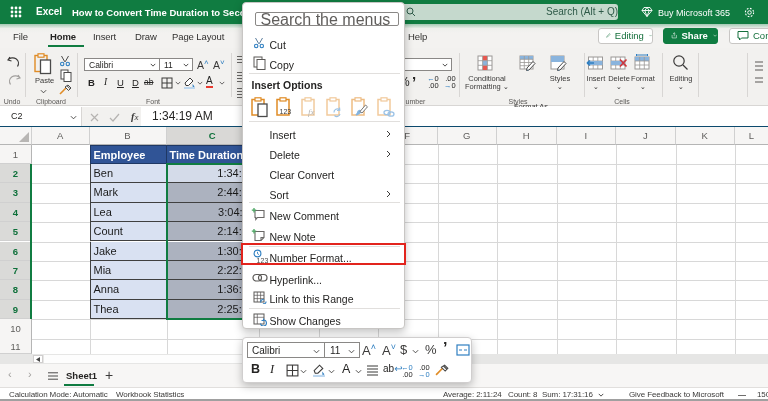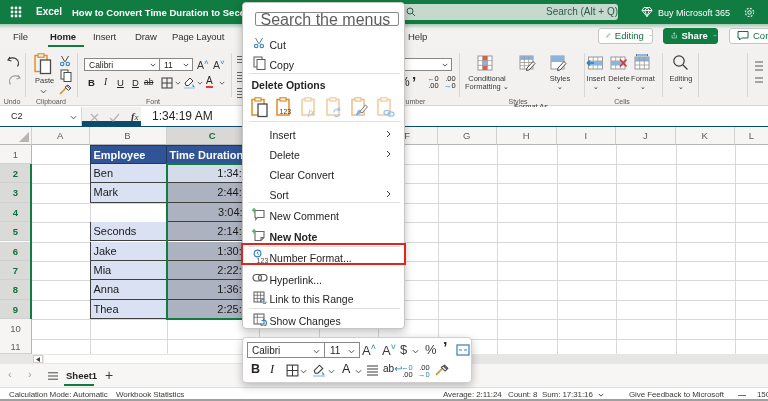--- a/index.html
+++ b/index.html
@@ -20,21 +20,21 @@
 #menubar .home { font-weight:bold; color:#252423; }
 #homeline { position:absolute; left:48px; top:20.5px; width:36px; height:2.5px; background:#107c41; }
 .btn { position:absolute; top:3.5px; height:16.5px; border:1px solid #c8c6c4; border-radius:3px; background:#fff; color:#15703c; font-size:9.5px; display:flex; align-items:center; }
 
 #ribbon { position:absolute; left:0; top:47.5px; width:768px; height:58.5px; background:#f2f1ef; border-bottom:1px solid #d8d6d4; }
 .gdiv { position:absolute; top:5px; height:44px; width:1px; background:#d8d6d4; }
 .glabel { position:absolute; top:50px; font-size:7px; color:#5a5856; width:80px; text-align:center; }
 .ribtxt { font-size:7.5px; color:#3b3a39; line-height:8.5px; }
 .combo { position:absolute; background:#fff; border:1px solid #8a8886; border-radius:0; font-size:8.5px; color:#252423; }
 
-#fbar { position:absolute; left:0; top:106.5px; width:768px; height:20px; background:#f2f1ef; border-bottom:6px solid #0c4a6e; }
+#fbar { position:absolute; left:0; top:106.5px; width:768px; height:20px; background:#f2f1ef; border-bottom:1px solid #0c4a6e; }
 #namebox { position:absolute; left:0; top:0; width:82px; height:19.5px; background:#fff; border-right:1px solid #d8d6d4; font-size:9px; color:#252423; line-height:19px; padding-left:11px; }
 #fxval { position:absolute; left:141px; top:0; width:627px; height:19.5px; background:#fff; font-size:12px; color:#252423; line-height:19px; padding-left:11px; }
 
 #grid { position:absolute; left:0; top:127px; width:768px; height:226.5px; background:#fff; overflow:hidden; }
 .colhdr { position:absolute; top:0; height:17.5px; background:#f6f5f4; border-right:1px solid #d0d0d0; border-bottom:1px solid #b5b5b5; color:#5f5e5c; font-size:9.5px; text-align:center; line-height:17px; }
 .rowhdr { position:absolute; left:0; width:32px; background:#f6f5f4; border-right:1px solid #b5b5b5; border-bottom:1px solid #d0d0d0; color:#5f5e5c; font-size:9.5px; text-align:center; }
 .vline { position:absolute; width:1px; background:#d8d8d8; top:17.5px; }
 .hline { position:absolute; height:1px; background:#d8d8d8; left:32px; width:736px; }
 .cell { position:absolute; font-size:11px; overflow:hidden; white-space:nowrap; }
 .nm { left:89.5px; width:77px; height:19.4px; background:#d9e1f2; border:1px solid #404040; border-top:none; color:#1a1a1a; line-height:18px; padding-left:3px; }
@@ -335,21 +335,22 @@
   <div class="hline" style="top:133.9px;"></div>
   <div class="hline" style="top:153.3px;"></div>
   <div class="hline" style="top:172.7px;"></div>
   <div class="hline" style="top:192.1px;"></div>
   <div class="hline" style="top:211.5px;"></div>
 
   <div class="cell" style="left:89.5px;top:17.5px;width:77px;height:19.4px;background:#305496;border:1px solid #1f3864;color:#fff;font-weight:bold;line-height:18px;padding-left:3px;">Employee</div>
   <div class="cell nm" style="top:36.9px;">Ben</div>
   <div class="cell" style="left:166.5px;top:17.5px;width:92.5px;height:19.4px;background:#305496;border:1px solid #1f3864;border-left:none;color:#fff;font-weight:bold;line-height:18px;padding-left:3px;">Time Duration</div>
   <div class="cell nm" style="top:56.3px;">Mark</div>
-  <div class="cell nm" style="top:95.1px;">Seconds</div>
+  <div class="cell nm" style="top:75.7px;">Lea</div>
+  <div class="cell nm" style="top:95.1px;">Count</div>
   <div class="cell nm" style="top:114.5px;">Jake</div>
   <div class="cell nm" style="top:133.9px;">Mia</div>
   <div class="cell nm" style="top:153.3px;">Anna</div>
   <div class="cell nm" style="top:172.7px;">Thea</div>
   <div class="cell tm" style="top:36.9px;background:#d4dbe9;">1:34:19</div>
   <div class="cell tm" style="top:56.3px;">2:44:03</div>
   <div class="cell tm" style="top:75.7px;">3:04:11</div>
   <div class="cell tm" style="top:95.1px;">2:14:25</div>
   <div class="cell tm" style="top:114.5px;">1:30:08</div>
   <div class="cell tm" style="top:133.9px;">2:22:57</div>
@@ -402,21 +403,21 @@
       <circle cx="8.8" cy="9" r="1.7" fill="none" stroke="#2f7fc1" stroke-width="1.1"></circle>
     </svg>
   <span class="abs" style="left:27px;top:36px;">Cut</span>
 
   <svg class="abs" style="left:10px;top:53px" width="13" height="14" viewBox="0 0 13 14">
       <rect x="1" y="1" width="8" height="10" fill="#fff" stroke="#5a5856" stroke-width="1"></rect>
       <rect x="4" y="3.5" width="8" height="10" fill="#fff" stroke="#5a5856" stroke-width="1"></rect>
     </svg>
   <span class="abs" style="left:27px;top:56px;">Copy</span>
   <div class="abs" style="left:6px;top:69.5px;width:151px;height:1px;background:#e1dfdd;"></div>
-  <span class="abs" style="left:9px;top:75.5px;font-weight:bold;">Delete Options</span>
+  <span class="abs" style="left:9px;top:75.5px;font-weight:bold;">Insert Options</span>
 
   <svg class="abs" style="left:8px;top:94px" width="18" height="21" viewBox="0 0 18 21">
     <rect x="1" y="2.5" width="12" height="15.5" fill="none" stroke="#e08c26" stroke-width="1.5"></rect>
     <rect x="4" y="0.8" width="6" height="3.2" fill="#fff" stroke="#e08c26" stroke-width="1.2"></rect>
     <rect x="7" y="7" width="9" height="12.5" fill="#fff" stroke="#4a4a4a" stroke-width="1.3"></rect>
   </svg>
   <svg class="abs" style="left:33.5px;top:94px" width="18" height="21" viewBox="0 0 18 21">
     <rect x="1" y="2.5" width="12" height="15.5" fill="none" stroke="#e08c26" stroke-width="1.5"></rect>
     <rect x="4" y="0.8" width="6" height="3.2" fill="#fff" stroke="#e08c26" stroke-width="1.2"></rect>
     <text x="3.5" y="17" font-size="7" fill="#3b3a39" font-family="Liberation Sans">123</text>
@@ -461,21 +462,21 @@
   <svg class="abs" style="left:8px;top:204px" width="14" height="14" viewBox="0 0 14 14">
       <path d="M4 3.5 L13 3.5 L13 10.5 L6.5 10.5 L4.8 12.5 L4.8 10.5 L4 10.5 Z" fill="#fff" stroke="#6a6866" stroke-width="1.1"></path>
       <path d="M3 1 L3 5.5 M0.8 3.2 L5.2 3.2" stroke="#4ca663" stroke-width="1.3"></path>
     </svg>
   <span class="abs" style="left:27px;top:207px;">New Comment</span>
   <svg class="abs" style="left:8px;top:225px" width="14" height="14" viewBox="0 0 14 14">
       <path d="M4 3.5 L13 3.5 L13 9.5 L10 12.5 L4 12.5 Z" fill="#fff" stroke="#6a6866" stroke-width="1.1"></path>
       <path d="M13 9.5 L10 9.5 L10 12.5" fill="none" stroke="#6a6866" stroke-width="1.1"></path>
       <path d="M3 1 L3 5.5 M0.8 3.2 L5.2 3.2" stroke="#4ca663" stroke-width="1.3"></path>
     </svg>
-  <span class="abs" style="left:27px;top:227.5px;font-weight:bold;">New Note</span>
+  <span class="abs" style="left:27px;top:227.5px;">New Note</span>
   <div class="abs" style="left:6px;top:242.5px;width:151px;height:1px;background:#e1dfdd;"></div>
   <svg class="abs" style="left:10px;top:246px" width="15" height="15" viewBox="0 0 15 15">
       <circle cx="4.5" cy="4.5" r="3.4" fill="#fff" stroke="#2f7fc1" stroke-width="1.1"></circle>
       <path d="M4.5 2.8 L4.5 4.7 L6 5.6" stroke="#2f7fc1" stroke-width="0.9" fill="none"></path>
       <text x="3.6" y="13.5" font-size="7" fill="#4a4a4a" font-family="Liberation Sans">123</text>
     </svg>
   <span class="abs" style="left:27px;top:249px;">Number Format...</span>
   <svg class="abs" style="left:9px;top:270px" width="16" height="10" viewBox="0 0 16 10">
       <rect x="1" y="1.5" width="8.5" height="6.5" rx="3.2" fill="none" stroke="#5a5856" stroke-width="1.2"></rect>
       <rect x="6.5" y="1.5" width="8.5" height="6.5" rx="3.2" fill="none" stroke="#5a5856" stroke-width="1.2"></rect>

